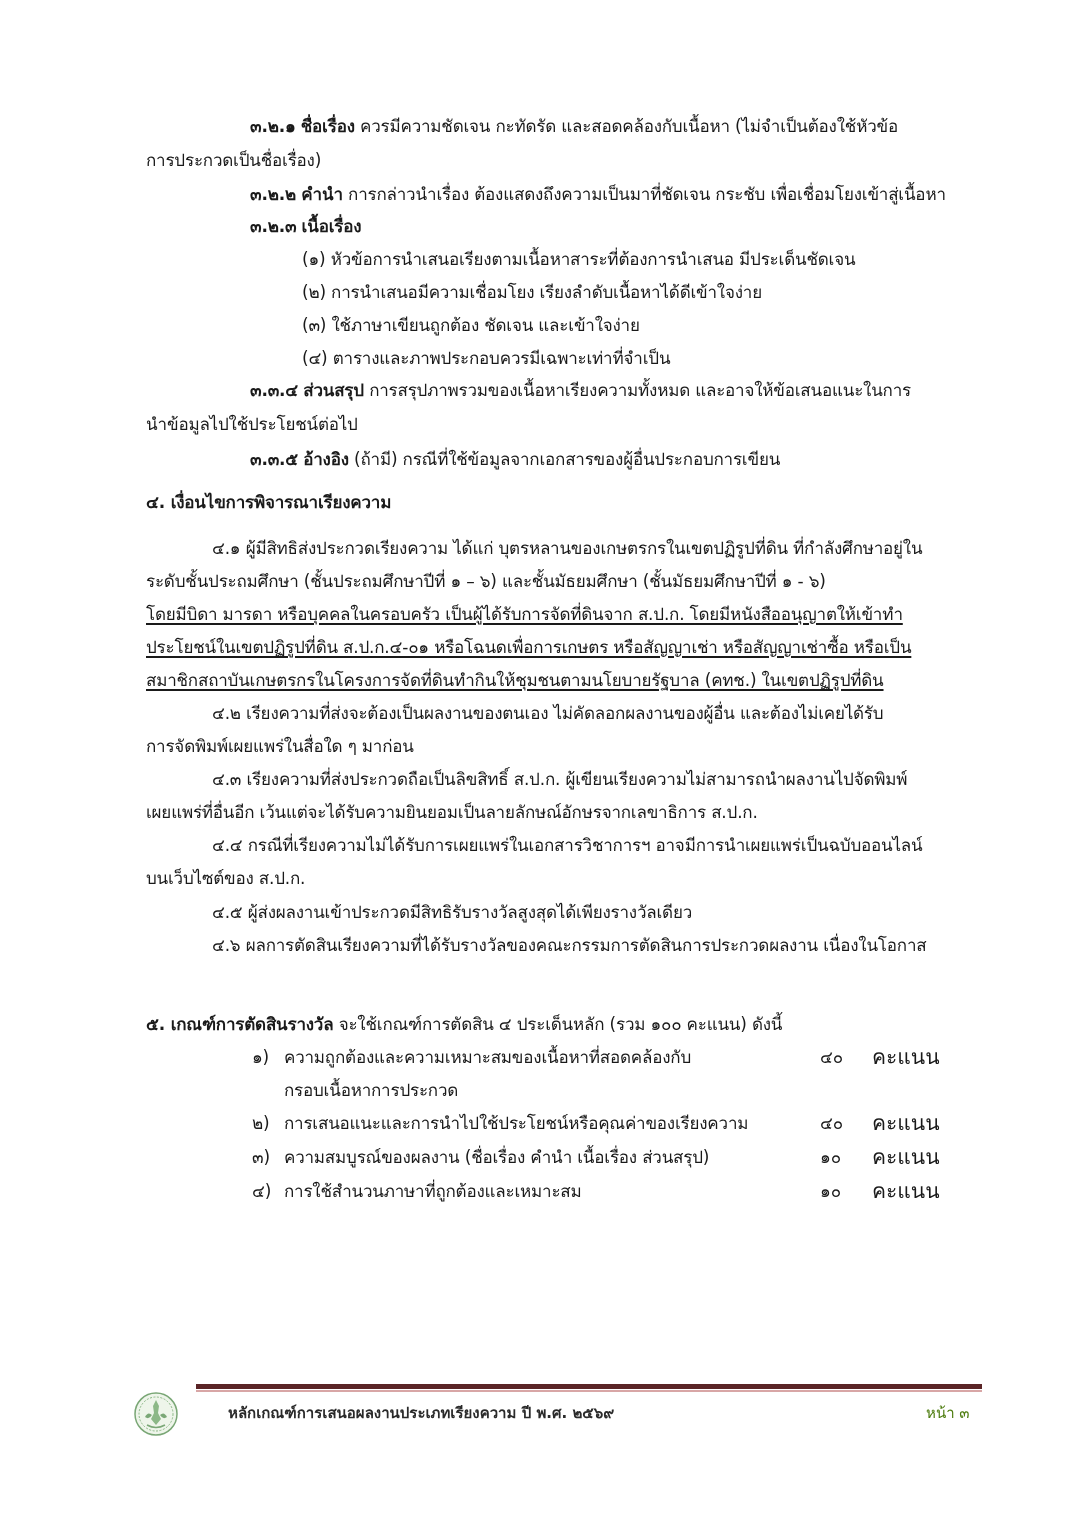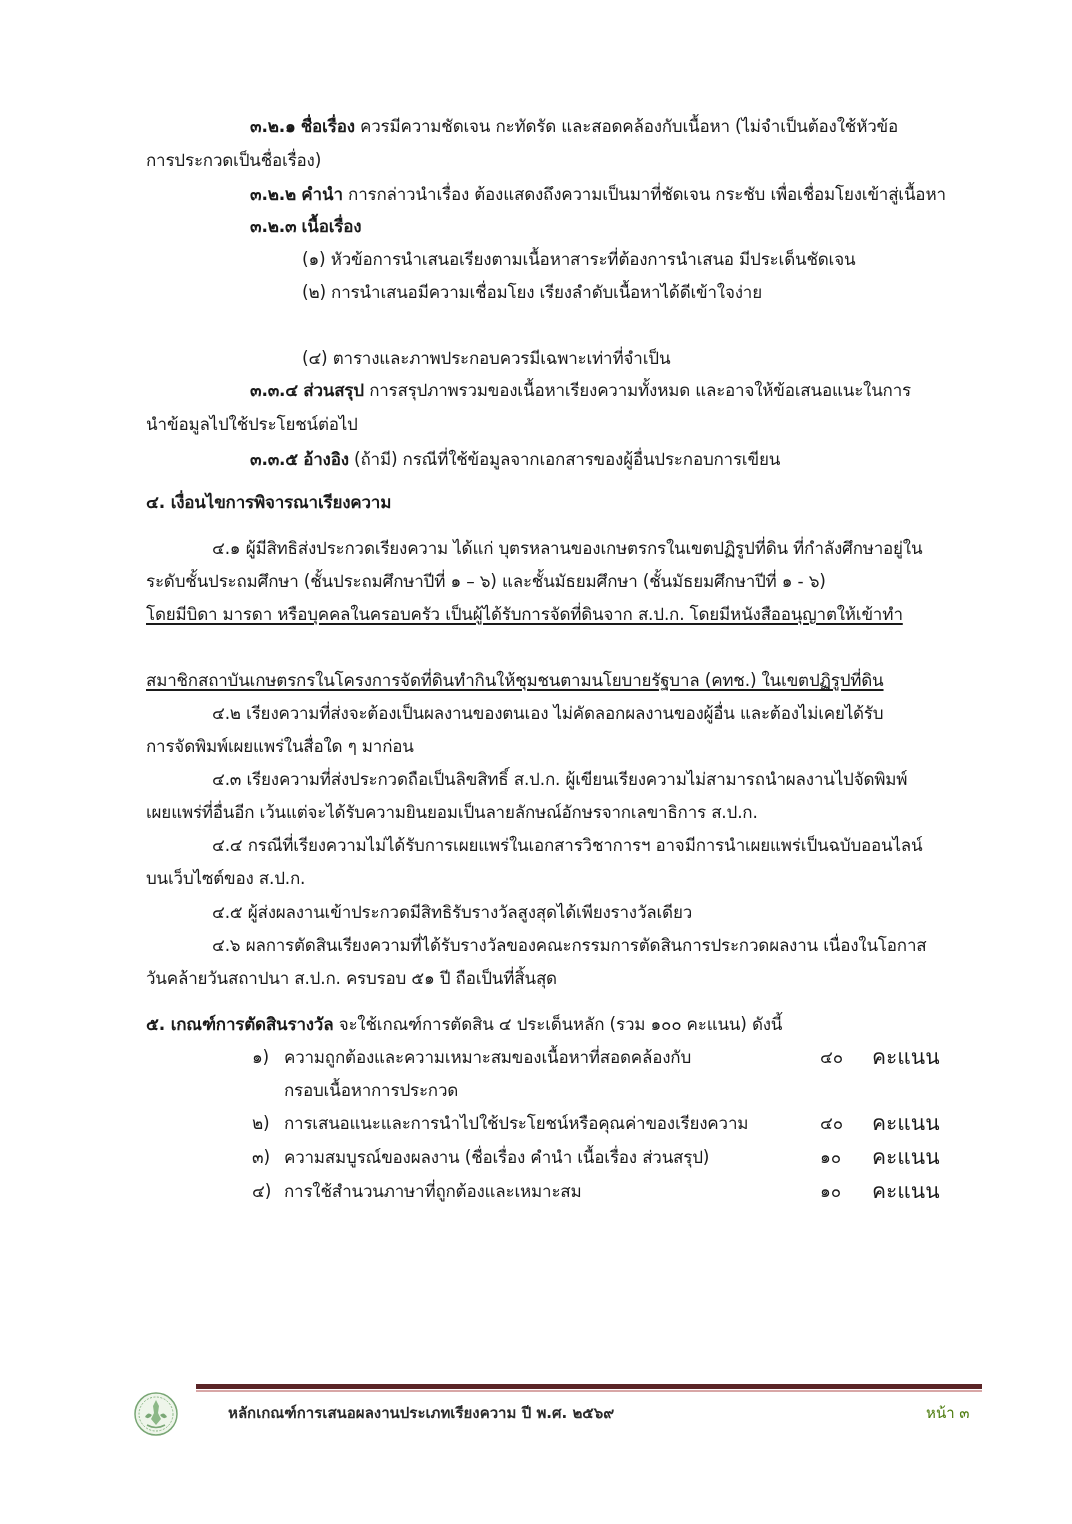--- a/index.html
+++ b/index.html
@@ -41,55 +41,56 @@
     <span class="b">คำนำ</span>
     <span>การกล่าวนำเรื่อง ต้องแสดงถึงความเป็นมาที่ชัดเจน กระชับ เพื่อเชื่อมโยงเข้าสู่เนื้อหา</span>
   </div>
 
   <div class="line" style="left:250px; top:214px;">
     <span class="b">๓.๒.๓</span>
     <span class="b">เนื้อเรื่อง</span>
   </div>
   <div class="line" style="left:302px; top:247px;">(๑) หัวข้อการนำเสนอเรียงตามเนื้อหาสาระที่ต้องการนำเสนอ มีประเด็นชัดเจน</div>
   <div class="line" style="left:302px; top:280px;">(๒) การนำเสนอมีความเชื่อมโยง เรียงลำดับเนื้อหาได้ดีเข้าใจง่าย</div>
+  <div class="line" style="left:302px; top:313px;">(๓) ใช้ภาษาเขียนถูกต้อง ชัดเจน และเข้าใจง่าย</div>
   <div class="line" style="left:302px; top:346px;">(๔) ตารางและภาพประกอบควรมีเฉพาะเท่าที่จำเป็น</div>
 
   <div class="line" style="left:250px; top:378px;">
     <span class="b">๓.๓.๔</span>
     <span class="b">ส่วนสรุป</span>
     <span>การสรุปภาพรวมของเนื้อหาเรียงความทั้งหมด และอาจให้ข้อเสนอแนะในการ</span>
   </div>
   <div class="line" style="left:146px; top:412px;">นำข้อมูลไปใช้ประโยชน์ต่อไป</div>
 
   <div class="line" style="left:250px; top:447px;">
     <span class="b">๓.๓.๕</span>
     <span class="b">อ้างอิง</span>
     <span>(ถ้ามี) กรณีที่ใช้ข้อมูลจากเอกสารของผู้อื่นประกอบการเขียน</span>
   </div>
 
   <div class="line b" style="left:146px; top:490px;">๔. เงื่อนไขการพิจารณาเรียงความ</div>
 
   <div class="line" style="left:212px; top:536px;">๔.๑ ผู้มีสิทธิส่งประกวดเรียงความ ได้แก่ บุตรหลานของเกษตรกรในเขตปฏิรูปที่ดิน ที่กำลังศึกษาอยู่ใน</div>
   <div class="line" style="left:146px; top:569px;">ระดับชั้นประถมศึกษา (ชั้นประถมศึกษาปีที่ ๑ – ๖) และชั้นมัธยมศึกษา (ชั้นมัธยมศึกษาปีที่ ๑ - ๖)</div>
   <div class="line u" style="left:146px; top:602px;">โดยมีบิดา มารดา หรือบุคคลในครอบครัว เป็นผู้ได้รับการจัดที่ดินจาก ส.ป.ก. โดยมีหนังสืออนุญาตให้เข้าทำ</div>
+  <div class="line u" style="left:146px; top:635px;">ประโยชน์ในเขตปฏิรูปที่ดิน ส.ป.ก.๔-๐๑ หรือโฉนดเพื่อการเกษตร หรือสัญญาเช่า หรือสัญญาเช่าซื้อ หรือเป็น</div>
   <div class="line u" style="left:146px; top:668px;">สมาชิกสถาบันเกษตรกรในโครงการจัดที่ดินทำกินให้ชุมชนตามนโยบายรัฐบาล (คทช.) ในเขตปฏิรูปที่ดิน</div>
 
   <div class="line" style="left:212px; top:701px;">๔.๒ เรียงความที่ส่งจะต้องเป็นผลงานของตนเอง ไม่คัดลอกผลงานของผู้อื่น และต้องไม่เคยได้รับ</div>
   <div class="line" style="left:146px; top:734px;">การจัดพิมพ์เผยแพร่ในสื่อใด ๆ มาก่อน</div>
 
   <div class="line" style="left:212px; top:767px;">๔.๓ เรียงความที่ส่งประกวดถือเป็นลิขสิทธิ์ ส.ป.ก. ผู้เขียนเรียงความไม่สามารถนำผลงานไปจัดพิมพ์</div>
   <div class="line" style="left:146px; top:800px;">เผยแพร่ที่อื่นอีก เว้นแต่จะได้รับความยินยอมเป็นลายลักษณ์อักษรจากเลขาธิการ ส.ป.ก.</div>
 
   <div class="line" style="left:212px; top:833px;">๔.๔ กรณีที่เรียงความไม่ได้รับการเผยแพร่ในเอกสารวิชาการฯ อาจมีการนำเผยแพร่เป็นฉบับออนไลน์</div>
   <div class="line" style="left:146px; top:866px;">บนเว็บไซต์ของ ส.ป.ก.</div>
 
   <div class="line" style="left:212px; top:900px;">๔.๕ ผู้ส่งผลงานเข้าประกวดมีสิทธิรับรางวัลสูงสุดได้เพียงรางวัลเดียว</div>
 
   <div class="line" style="left:212px; top:933px;text-align:right;">๔.๖ ผลการตัดสินเรียงความที่ได้รับรางวัลของคณะกรรมการตัดสินการประกวดผลงาน เนื่องในโอกาส</div>
-  <div class="line" style="left:146px; top:966px;">วันคล้ายวันสถาปนา ส.ป.ก. ครบรอบ ๕๑ ปี ถือเป็นที่สิ้นสุด</div>
 
   <div class="line" style="left:146px; top:1012px;">
     <span class="b">๕. เกณฑ์การตัดสินรางวัล</span>
     <span>จะใช้เกณฑ์การตัดสิน ๔ ประเด็นหลัก (รวม ๑๐๐ คะแนน) ดังนี้</span>
   </div>
 
   <div class="line" style="left:252px; top:1045px;">๑)</div>
   <div class="line" style="left:284px; top:1045px;">ความถูกต้องและความเหมาะสมของเนื้อหาที่สอดคล้องกับ</div>
   <div class="score-num" style="left:820px; top:1045px;">๔๐</div>
   <div class="score-unit" style="left:872px; top:1045px;">คะแนน</div>

